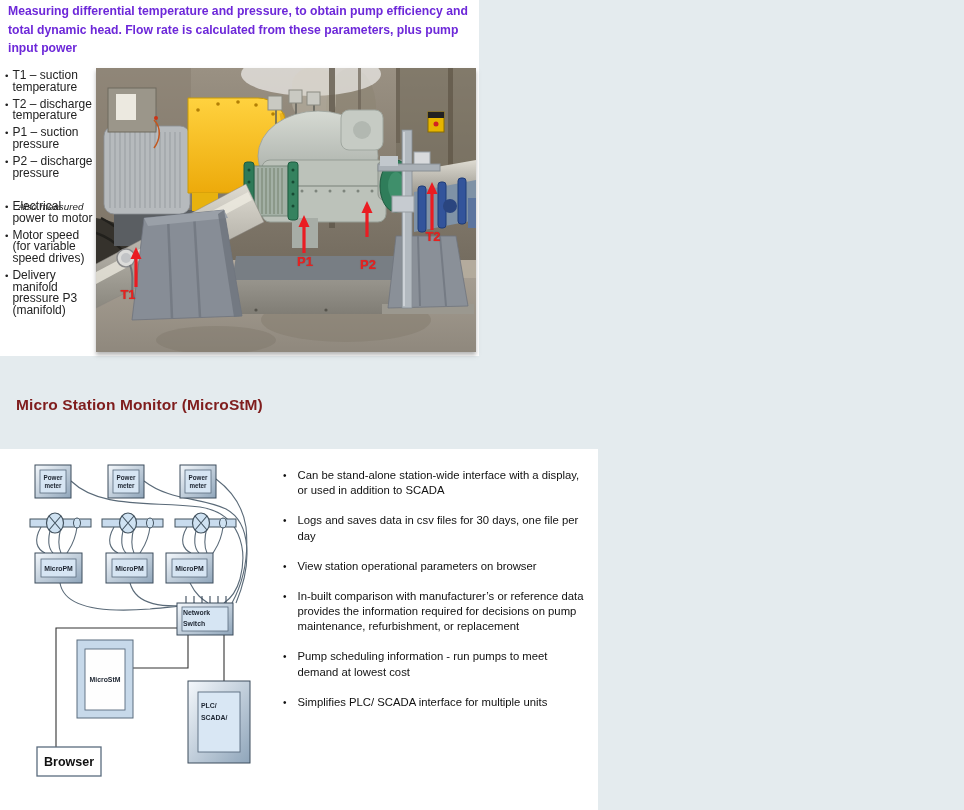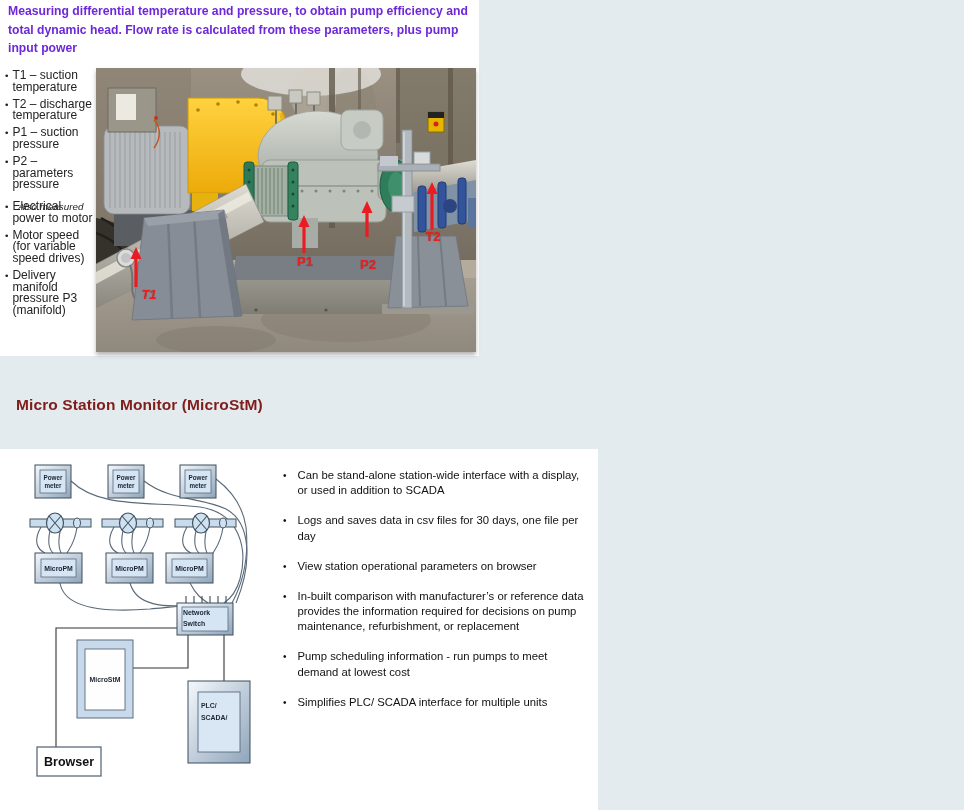--- a/index.html
+++ b/index.html
@@ -23,21 +23,21 @@
     position:absolute;left:96px;top:68px;width:380px;height:284px;
     box-shadow:0 3px 4px rgba(110,110,110,.5);
     background:#8a8274;
   }
   .pump-photo svg{display:block;}
   .photo-label{
     position:absolute;width:24px;text-align:center;
     font-size:13px;font-weight:bold;color:#e8211f;
     text-shadow:0 0 1px rgba(130,10,10,.55);
   }
-  .lbl-t1{left:41px;top:219px;font-style:italic;}
+  .lbl-t1{left:20px;top:219px;}
   .lbl-p1{left:197px;top:186px;}
   .lbl-p2{left:260px;top:169px;margin-top:20px;}
   .lbl-t2{left:325px;top:161px;}
   .section-heading{
     position:absolute;left:16px;top:396px;
     font-size:15.5px;font-weight:bold;color:#7f1d1d;letter-spacing:.1px;
   }
   .slide-bottom{position:absolute;left:0;top:449px;width:598px;height:361px;background:#ffffff;}
   .diagram-svg{position:absolute;left:0;top:449px;}
   .diag-label{
@@ -66,21 +66,21 @@
     <li>
         <span>T1 – suction temperature</span>
       </li>
     <li>
         <span>T2 – discharge temperature</span>
       </li>
     <li>
         <span>P1 – suction pressure</span>
       </li>
     <li>
-        <span>P2 – parameters pressure</span>
+        <span>P2 – discharge pressure</span>
       </li>
   </ul>
   <p class="also-measured">Also measured</p>
   <ul class="measure-list also-list">
     <li>
         <span>Electrical power to motor</span>
       </li>
     <li>
         <span>Motor speed (for variable speed drives)</span>
       </li>

